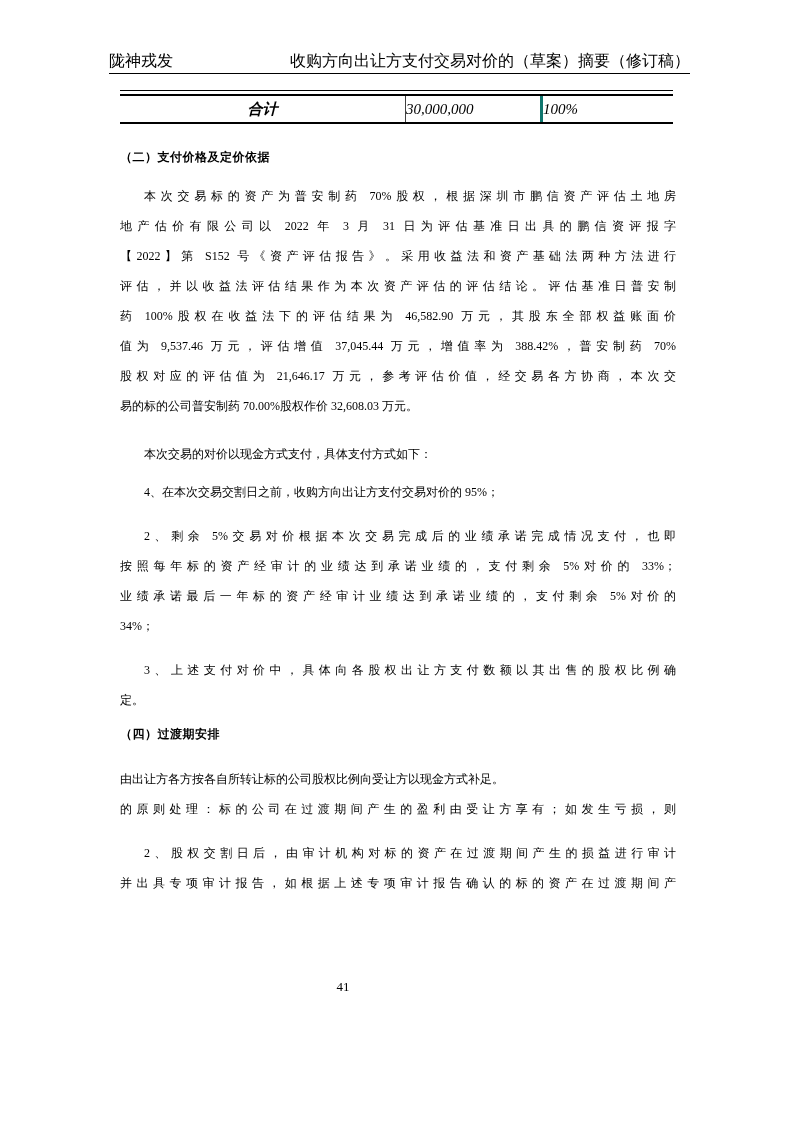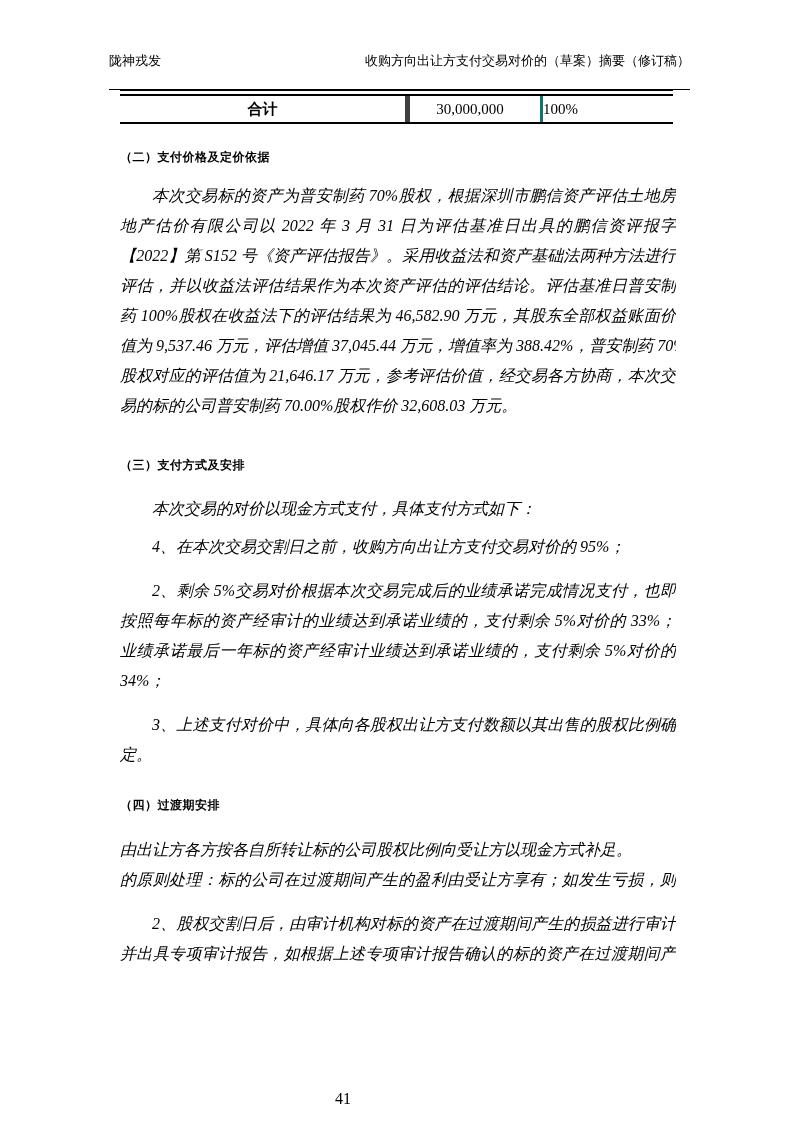--- a/index.html
+++ b/index.html
@@ -15,23 +15,23 @@
 
   
   .hdr {
     position: absolute;
     left: 109px;
     top: 52px;
     width: 581px;
     display: flex;
     justify-content: space-between;
     align-items: flex-end;
-    font-size: 13px;
+    font-size: 16px;
     line-height: 17px;
-    padding-bottom: 20px;
+    padding-bottom: 4px;
     border-bottom: 1.5px solid #000;
   }
 
   
   .content {
     position: absolute;
     left: 120px;
     top: 0;
     width: 556px;
   }
@@ -42,66 +42,65 @@
     width: 553px;
     border-top: 1px solid #000;
     padding-top: 3px;
   }
   .ttable {
     border-top: 2.5px solid #000;
     border-bottom: 2.5px solid #000;
     width: 553px;
   }
   .trow { display: flex; height: 26px; align-items: center; font-size: 15px; }
-  .cell { box-sizing: border-box; height: 26px; line-height: 26px; overflow: hidden; }
+  .cell { box-sizing: border-box; height: 26px; line-height: 26px; overflow: hidden; font-style: italic; }
   .c1 { flex: 0 0 285px; text-align: center; font-weight: bold; }
-  .c2 { flex: 0 0 135px; border-left: 5px solid #404040; text-align: center; padding-right: 10px; }
+  .c2 { flex: 0 0 135px; border-left: 1px solid #404040; text-align: left; padding-right: 10px; }
   .c3 { flex: 1 1 auto;  border-left: 3px solid #0f766e; text-align: left; padding-right: 11px; }
 
   
   .section h2 {
     margin: 0;
     font-family: Liberation Serif, serif;
     font-weight: bold;
     font-size: 12px;
     line-height: 22px;
     letter-spacing: 0.5px;
   }
   #sec-2 h2 { margin-top: 22px; }
   #sec-3 h2 { margin-top: 33px; }
-  #sec-4 h2 { margin-top: 24px; }
+  #sec-4 h2 { margin-top: 8px; }
 
   .para { margin: 0; }
   #sec-2 .p0 { margin-top: 13px; }
   #sec-3 .p0 { margin-top: 18px; }
   #sec-3 .p1 { margin-top: 8px; }
   #sec-3 .p2 { margin-top: 14px; }
   #sec-3 .p3 { margin-top: 14px; }
   #sec-4 .p0 { margin-top: 19px; }
   #sec-4 .p1 { margin-top: 14px; }
 
   .line {
     height: 30px;
     line-height: 30px;
-    font-size: 16px;
+    font-size: 12px;
     white-space: nowrap;
     overflow: hidden;
-    font-style: italic;
   }
   .line.fill { text-align: justify; text-align-last: justify; }
   .line.ind  { text-indent: 2em; }
 
   
   .ftr {
     position: absolute;
     left: 0;
-    top: 1090px;
+    top: 978px;
     width: 686px;
     text-align: center;
-    font-size: 16px;
+    font-size: 13px;
     line-height: 18px;
   }
 </style>
 </head>
 <body>
 
 <div class="page">
 
   <div class="hdr">
     <span>陇神戎发</span>
@@ -128,21 +127,20 @@
             <div class="line fill">地产估价有限公司以 2022 年 3 月 31 日为评估基准日出具的鹏信资评报字</div>
             <div class="line fill">【2022】第 S152 号《资产评估报告》。采用收益法和资产基础法两种方法进行</div>
             <div class="line fill">评估，并以收益法评估结果作为本次资产评估的评估结论。评估基准日普安制</div>
             <div class="line fill">药 100%股权在收益法下的评估结果为 46,582.90 万元，其股东全部权益账面价</div>
             <div class="line fill">值为 9,537.46 万元，评估增值 37,045.44 万元，增值率为 388.42%，普安制药 70%</div>
             <div class="line fill">股权对应的评估值为 21,646.17 万元，参考评估价值，经交易各方协商，本次交</div>
             <div class="line">易的标的公司普安制药 70.00%股权作价 32,608.03 万元。</div>
           </div>
         </div>
         <div class="section" id="sec-3">
-    <h2>（三）支付方式及安排</h2>
   <div class="para p0">
             <div class="line ind">本次交易的对价以现金方式支付，具体支付方式如下：</div>
           </div>
           <div class="para p1">
             <div class="line ind">4、在本次交易交割日之前，收购方向出让方支付交易对价的 95%；</div>
           </div>
           <div class="para p2">
             <div class="line fill ind">2、剩余 5%交易对价根据本次交易完成后的业绩承诺完成情况支付，也即</div>
             <div class="line fill">按照每年标的资产经审计的业绩达到承诺业绩的，支付剩余 5%对价的 33%；</div>
             <div class="line fill">业绩承诺最后一年标的资产经审计业绩达到承诺业绩的，支付剩余 5%对价的</div>

